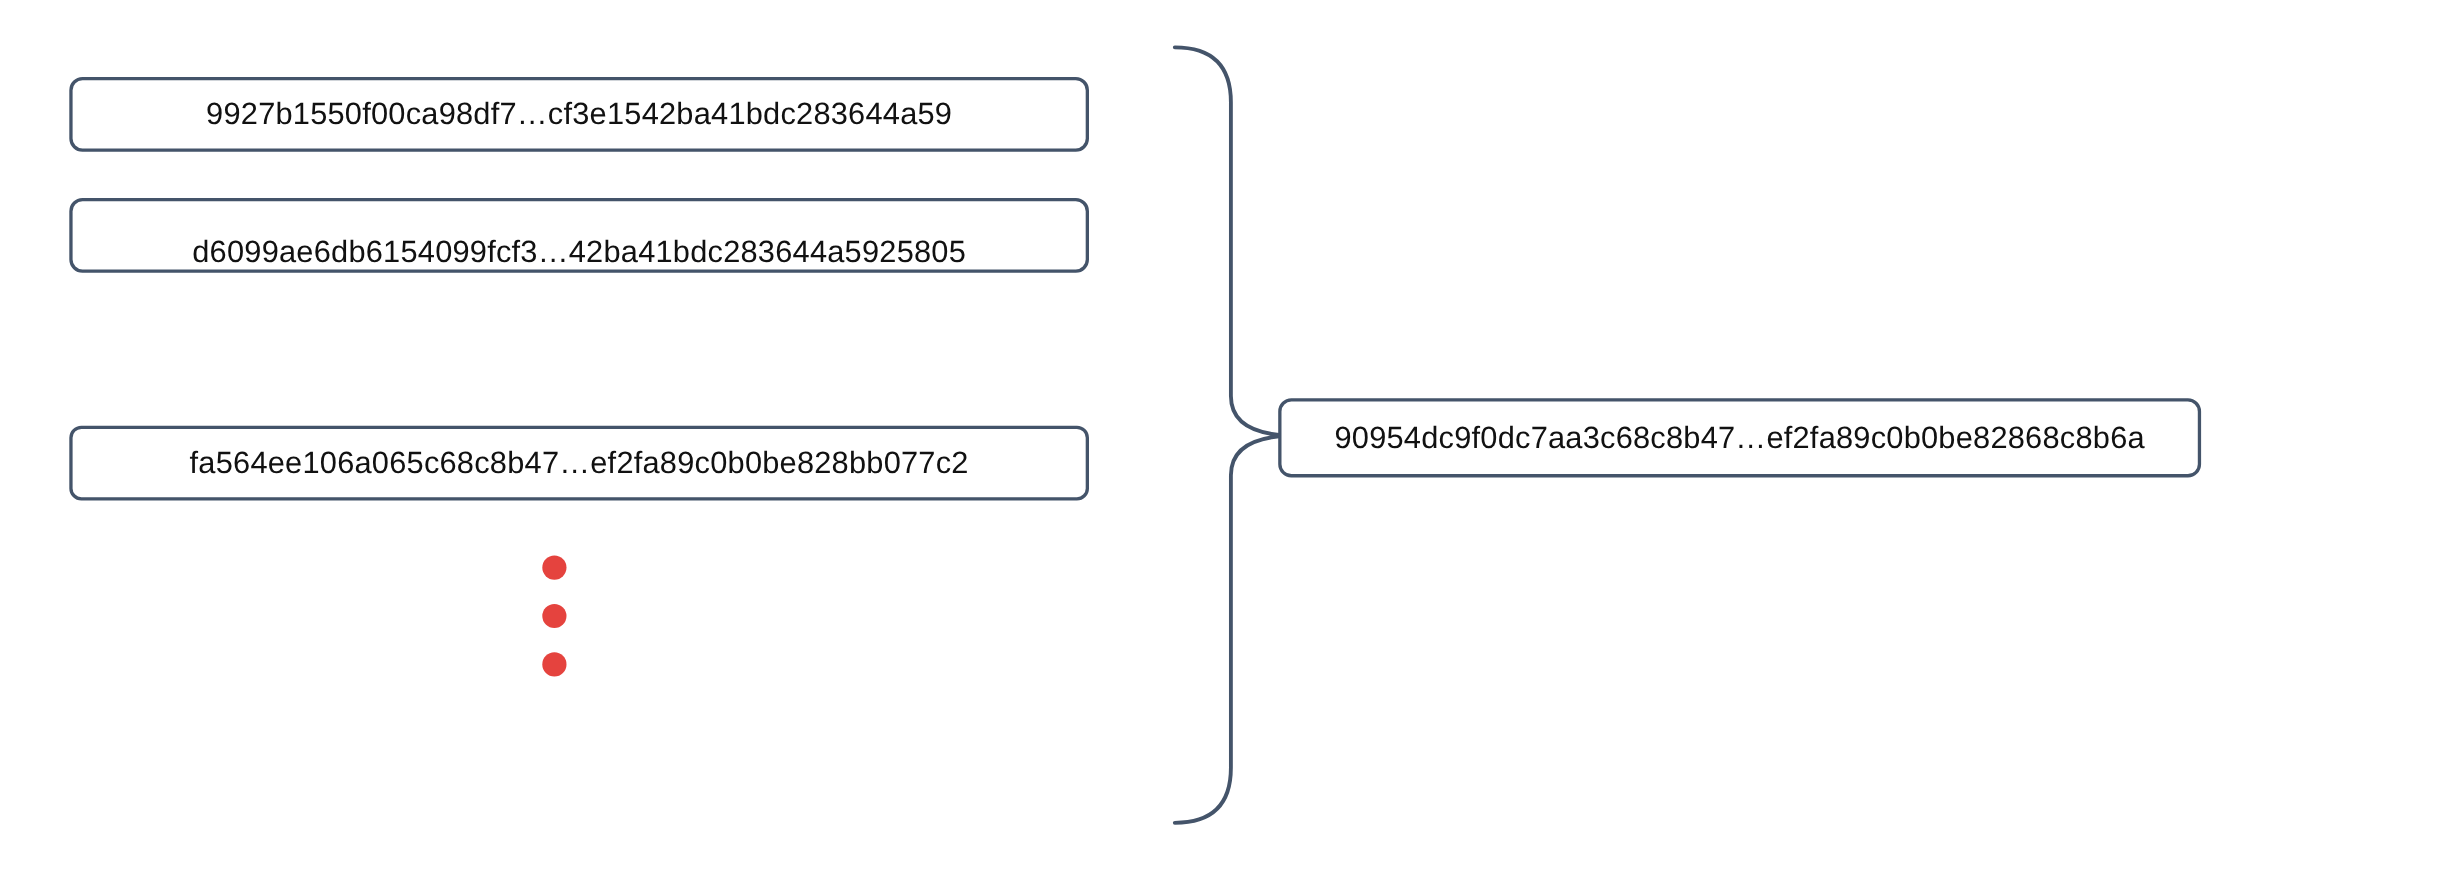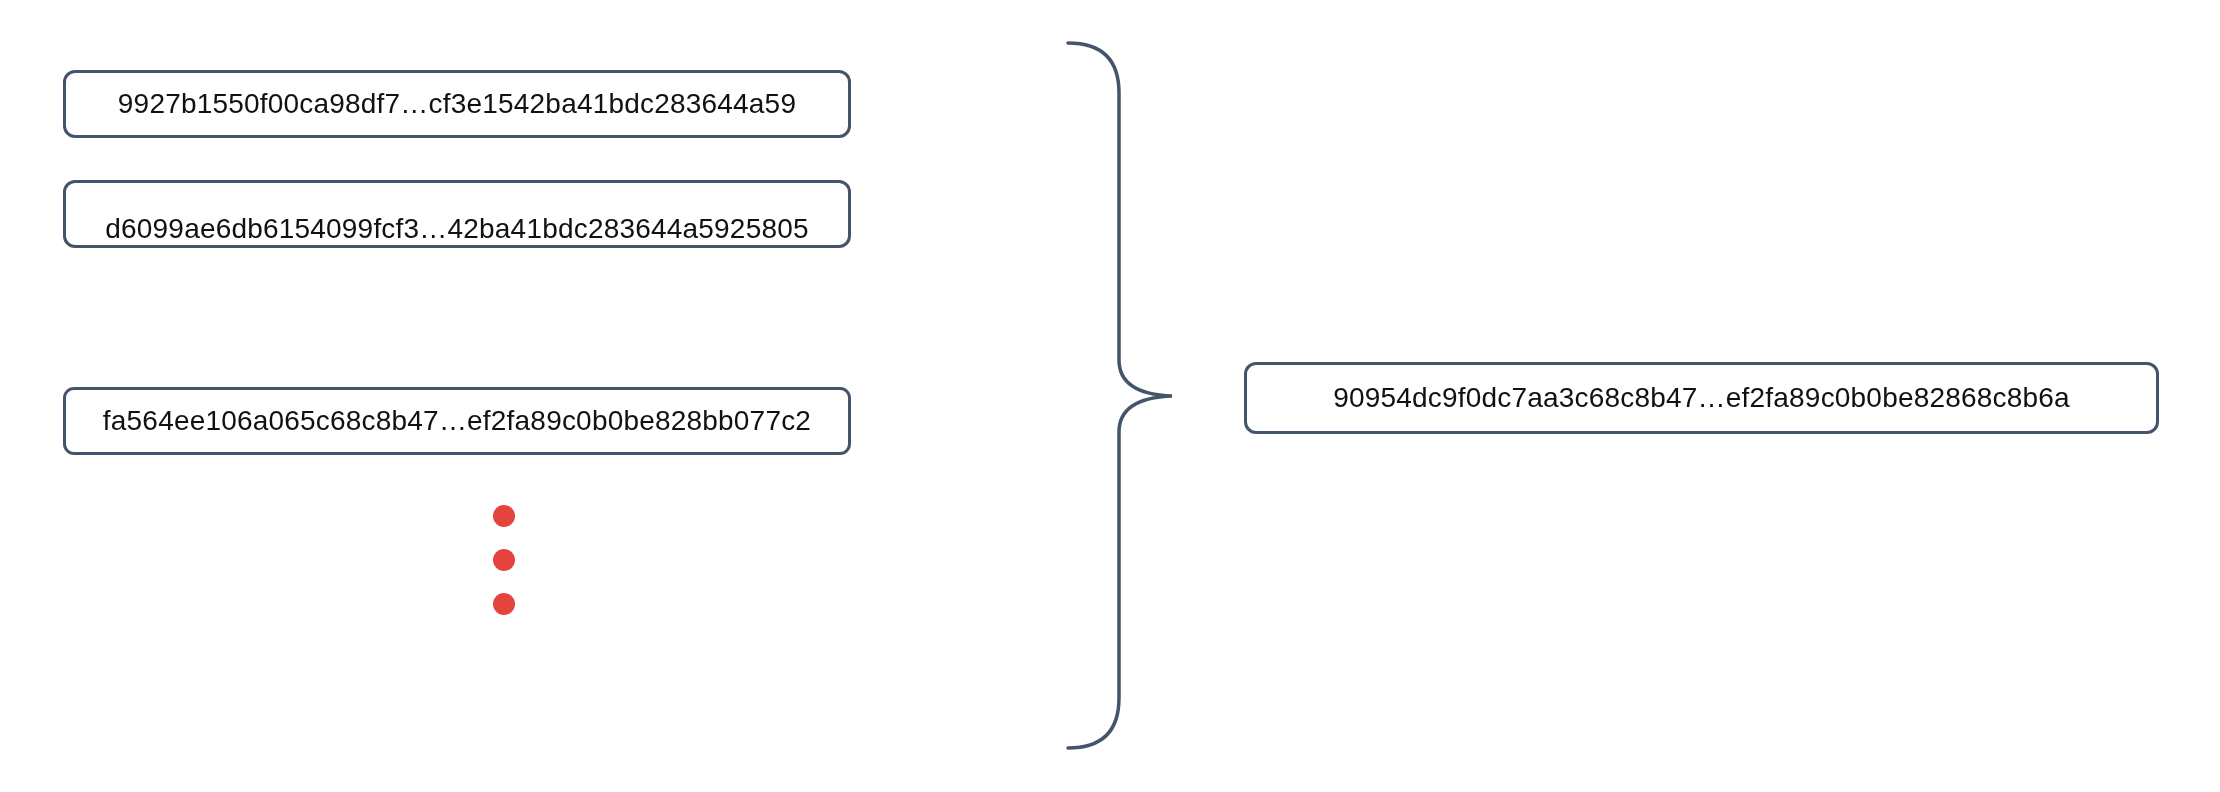--- a/index.html
+++ b/index.html
@@ -24,32 +24,32 @@
     display: flex;
     align-items: center;
     justify-content: center;
     font-size: 28px;
     color: var(--text, #111111);
     letter-spacing: 0.2px;
     white-space: nowrap;
   }
   .left-box {
     left: 63px;
-    width: 788px;
+    width: 927px;
     height: 68px;
   }
   .box-1 { top: 70px; }
   .box-2 { top: 180px; align-items: flex-end; }
   .box-3 { top: 290px; }
   .box-4 { top: 387px; border-radius: 11px; }
   .box-5 { top: 644px; height: 70px; }
   .result-box {
-    left: 1244px;
+    left: 1162px;
     top: 362px;
-    width: 915px;
+    width: 839px;
     height: 72px;
   }
   .v-ellipsis {
     position: absolute;
     left: 493px;
     top: 505px;
     width: 22px;
     display: flex;
     flex-direction: column;
     gap: 22px;

